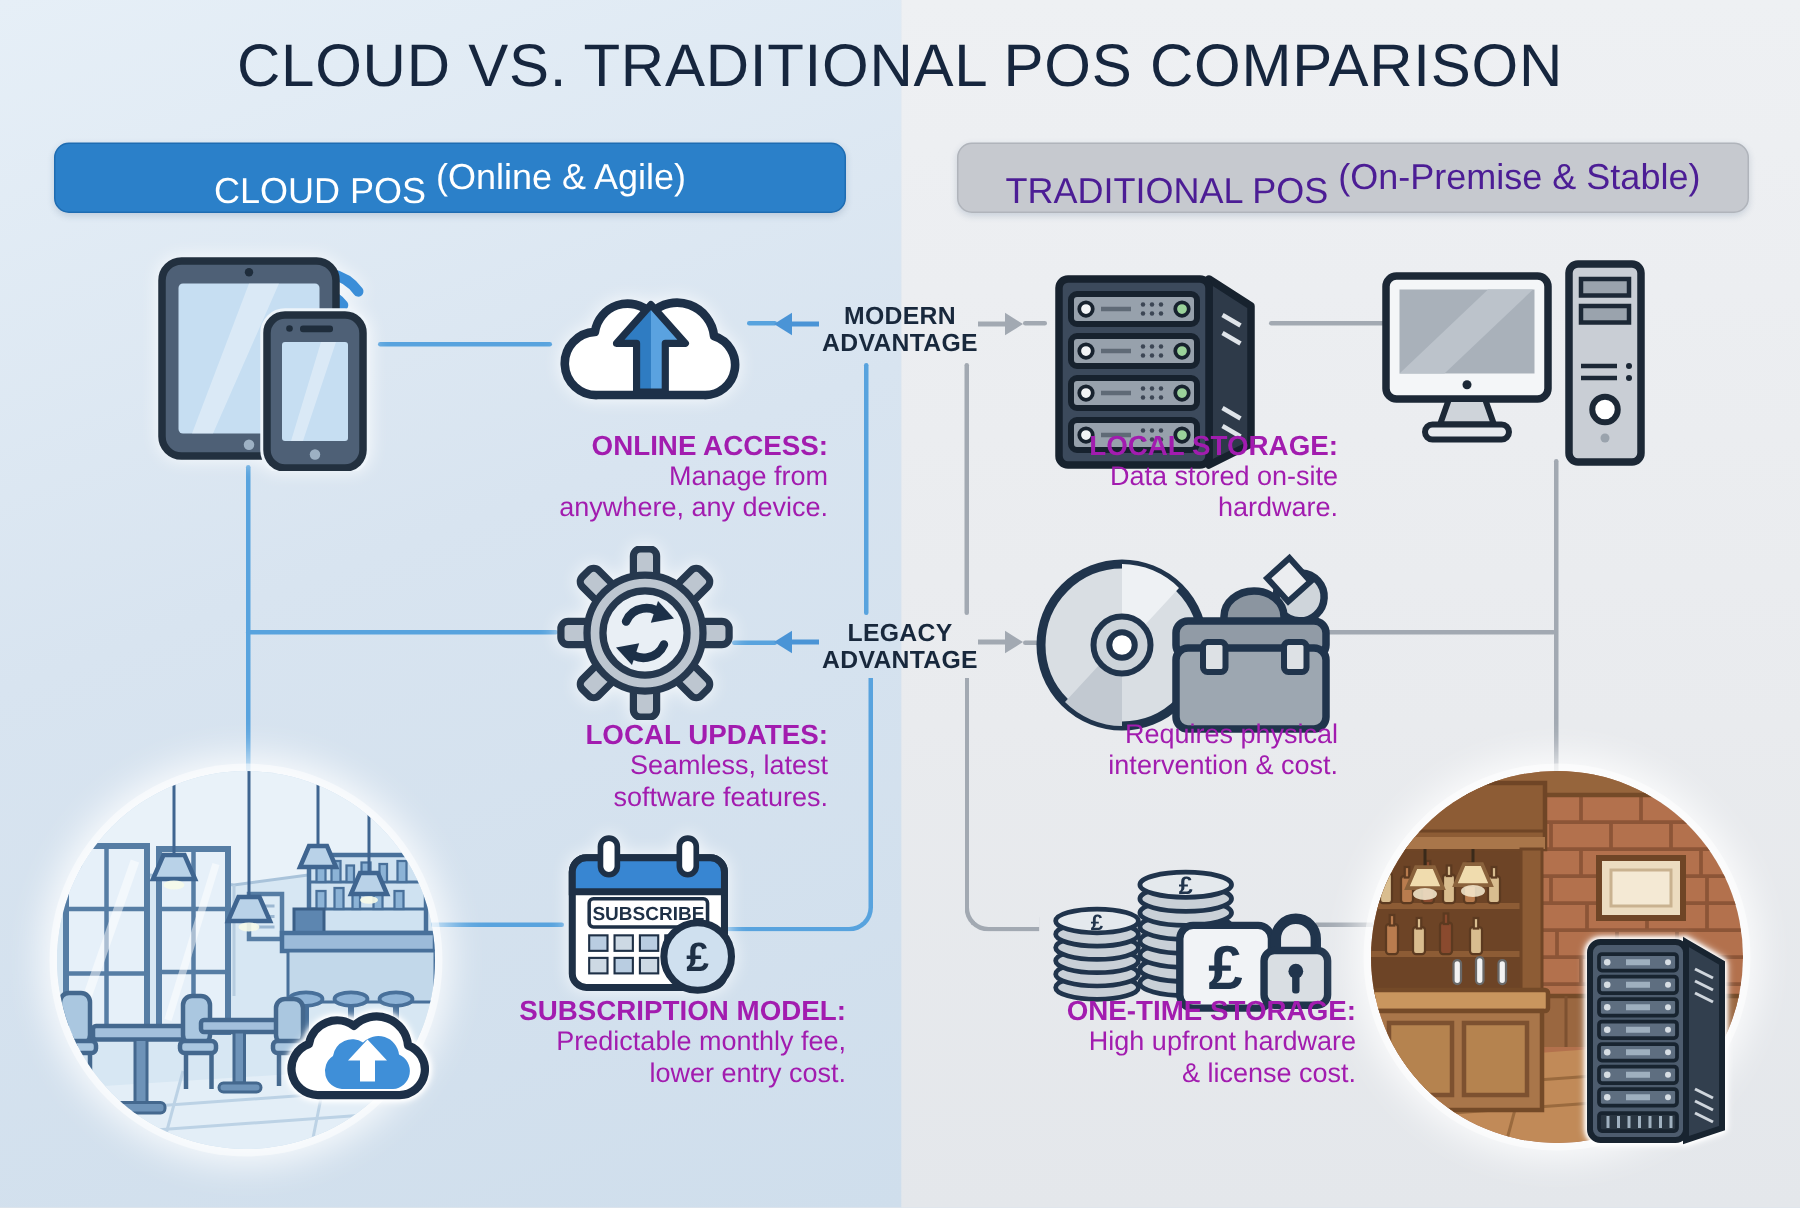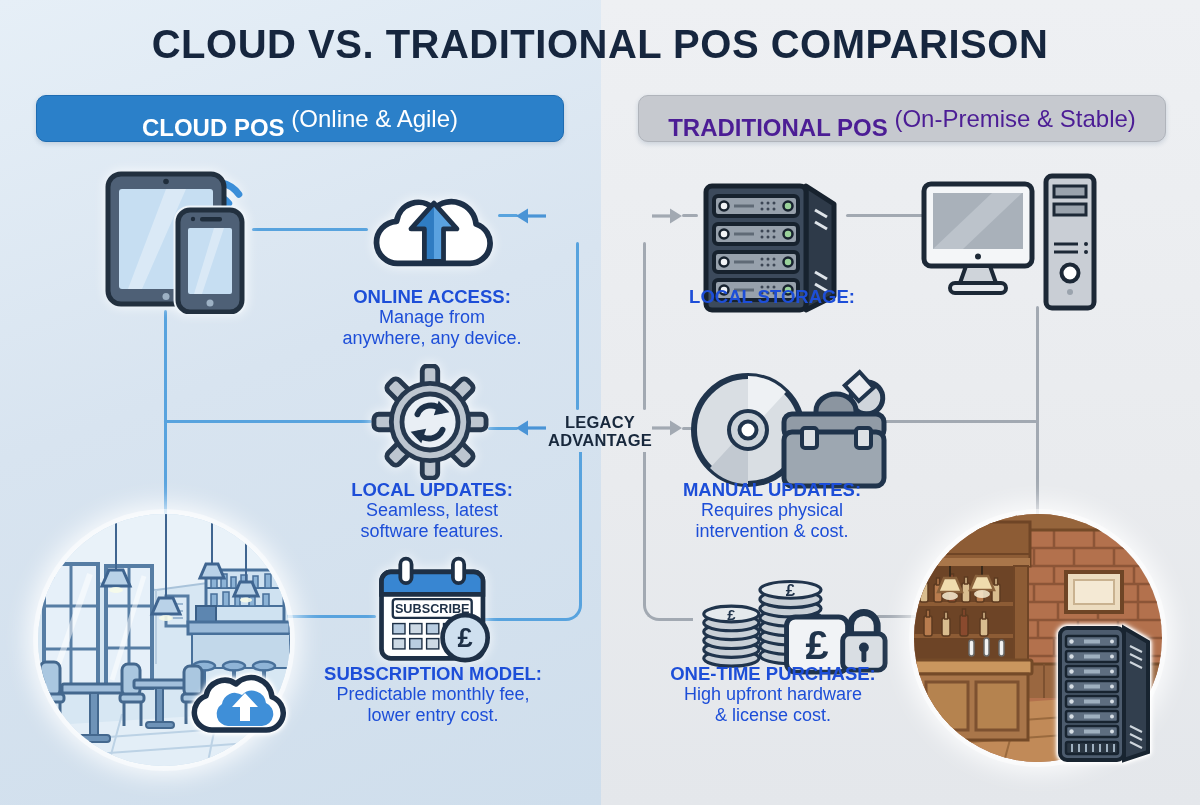--- a/index.html
+++ b/index.html
@@ -2,39 +2,39 @@
 <html><head>
 <meta charset="utf-8">
 <style>
   html,body{margin:0;padding:0;background:#dfe5ec;font-family:"Liberation Sans",sans-serif;}
   #stage{position:relative;width:1200px;height:805px;overflow:hidden;}
   .abs{position:absolute;}
   #bg-left{left:0;top:0;width:601px;height:805px;
     background:linear-gradient(160deg,#e6eff7 0%,#d8e4f0 45%,#cfdeec 100%);}
   #bg-right{left:601px;top:0;width:599px;height:805px;
     background:linear-gradient(180deg,#eef0f3 0%,#e9ebee 60%,#e4e7eb 100%);}
-  #page-title{left:0;top:22px;width:1200px;text-align:center;font-size:40px;font-weight:bold;
+  #page-title{left:0;top:22px;width:1200px;text-align:center;font-size:40px;font-weight:normal;
     color:#16263e;letter-spacing:.5px;z-index:3;}
   .col-header{top:95px;width:526px;height:45px;border-radius:10px;display:flex;align-items:center;
     justify-content:center;font-size:24px;z-index:3;box-shadow:0 2px 5px rgba(40,70,110,.18);}
   #header-cloud{left:36px;background:#2b80c9;border:1px solid #1e6cb2;color:#ffffff;}
   #header-trad{left:638px;background:#c6c9cf;border:1px solid #b0b4bb;color:#4c1d95;}
-  .hdr-bold{font-weight:bold;white-space:pre;margin-top:19px;}
+  .hdr-bold{font-weight:normal;white-space:pre;margin-top:19px;}
   .hdr-rest{font-weight:normal;white-space:pre;}
   .hl{position:absolute;height:3px;border-radius:2px;z-index:1;}
   .vl{position:absolute;width:3px;border-radius:2px;z-index:1;}
   .blue{background:#58a3de;}
   .gray{background:#a2a9b2;}
   #bus-blue{position:absolute;left:480px;top:452px;width:99px;height:166px;z-index:1;
     border-right:3px solid #58a3de;border-bottom:3px solid #58a3de;border-bottom-right-radius:16px;}
   #bus-gray{position:absolute;left:643px;top:452px;width:47px;height:166px;z-index:1;
     border-left:3px solid #a2a9b2;border-bottom:3px solid #a2a9b2;border-bottom-left-radius:16px;}
   .icon{position:absolute;z-index:2;}
   .glow{filter:drop-shadow(0 0 6px rgba(255,255,255,.85));}
-  .fb{position:absolute;z-index:3;text-align:center;color:#1d4ed8;}
+  .fb{position:absolute;z-index:3;text-align:right;color:#a21caf;}
   .fl{font-weight:bold;font-size:18.5px;line-height:21px;}
   .fd{font-size:18px;line-height:20.5px;white-space:pre-line;}
   .mid{position:absolute;z-index:3;text-align:center;font-weight:bold;font-size:16.5px;
     line-height:17.5px;color:#18283c;white-space:pre-line;letter-spacing:.2px;}
   .scene{position:absolute;z-index:2;border-radius:50%;
     box-shadow:0 0 0 5px rgba(255,255,255,.5),0 0 24px 10px rgba(255,255,255,.85);}
   .sticker{position:absolute;z-index:4;
     filter:drop-shadow(0 0 1.5px #fff) drop-shadow(0 0 1.5px #fff) drop-shadow(0 0 2.5px #fff);}
   svg text{font-family:"Liberation Sans",sans-serif;}
 </style>
@@ -68,20 +68,22 @@
 
   <div class="hl gray" style="left:682px;top:214px;width:16px;"></div>
   <div class="hl gray" style="left:846px;top:214px;width:78px;"></div>
   <div class="vl gray" style="left:1036px;top:306px;height:210px;"></div>
   <div class="hl gray" style="left:880px;top:420px;width:157px;"></div>
   <div class="hl gray" style="left:876px;top:615px;width:42px;"></div>
   <div class="hl gray" style="left:682px;top:427px;width:14px;"></div>
   <div class="vl gray" style="left:643px;top:242px;height:168px;"></div>
   <div id="bus-gray"></div>
 
+  <div class="mid" style="left:544px;top:203px;width:112px;">MODERN
+ADVANTAGE</div>
   <div class="mid" style="left:544px;top:414px;width:112px;">LEGACY
 ADVANTAGE</div>
   <svg class="abs" style="left:514px;top:205px;z-index:3;" width="34" height="22" viewBox="0 0 34 22">
     <line x1="32" y1="11" x2="10" y2="11" stroke="#4a94d6" stroke-width="3.2"></line>
       <polygon points="2,11 14,3.5 14,18.5" fill="#4a94d6"></polygon>
   </svg>
   <svg class="abs" style="left:650px;top:205px;z-index:3;" width="34" height="22" viewBox="0 0 34 22">
     <line x1="2" y1="11" x2="24" y2="11" stroke="#a2a9b2" stroke-width="3.2"></line>
       <polygon points="32,11 20,3.5 20,18.5" fill="#a2a9b2"></polygon>
   </svg>
@@ -292,28 +294,29 @@
     <div class="fd">Seamless, latest
 software features.</div>
   </div>
   <div class="fb" style="left:302px;top:663px;width:262px;">
     <div class="fl">SUBSCRIPTION MODEL:</div>
     <div class="fd">Predictable monthly fee,
 lower entry cost.</div>
   </div>
   <div class="fb" style="left:652px;top:286px;width:240px;">
     <div class="fl">LOCAL STORAGE:</div>
+    <div class="fd">Data stored on-site
+hardware.</div>
   </div>
   <div class="fb" style="left:652px;top:479px;width:240px;">
-    <div class="fl">MANUAL UPDATES:</div>
     <div class="fd">Requires physical
 intervention &amp; cost.</div>
   </div>
   <div class="fb" style="left:642px;top:663px;width:262px;">
-    <div class="fl">ONE-TIME PURCHASE:</div>
+    <div class="fl">ONE-TIME STORAGE:</div>
     <div class="fd">High upfront hardware
 &amp; license cost.</div>
   </div>
 
   <svg class="scene" style="left:38px;top:514px;" width="252" height="252" viewBox="0 0 252 252">
     <rect width="252" height="252" fill="#d7e7f3"></rect>
     <polygon points="0,62 118,76 252,58 252,0 0,0" fill="#e9f2f9"></polygon>
     <polyline points="0,62 118,76 252,58" stroke="#a9c3da" stroke-width="2" fill="none"></polyline>
     <line x1="118" y1="76" x2="118" y2="150" stroke="#b7cde0" stroke-width="2"></line>
     <rect x="6" y="50" width="54" height="128" fill="#e6f0f9" stroke="#567da4" stroke-width="4"></rect>

